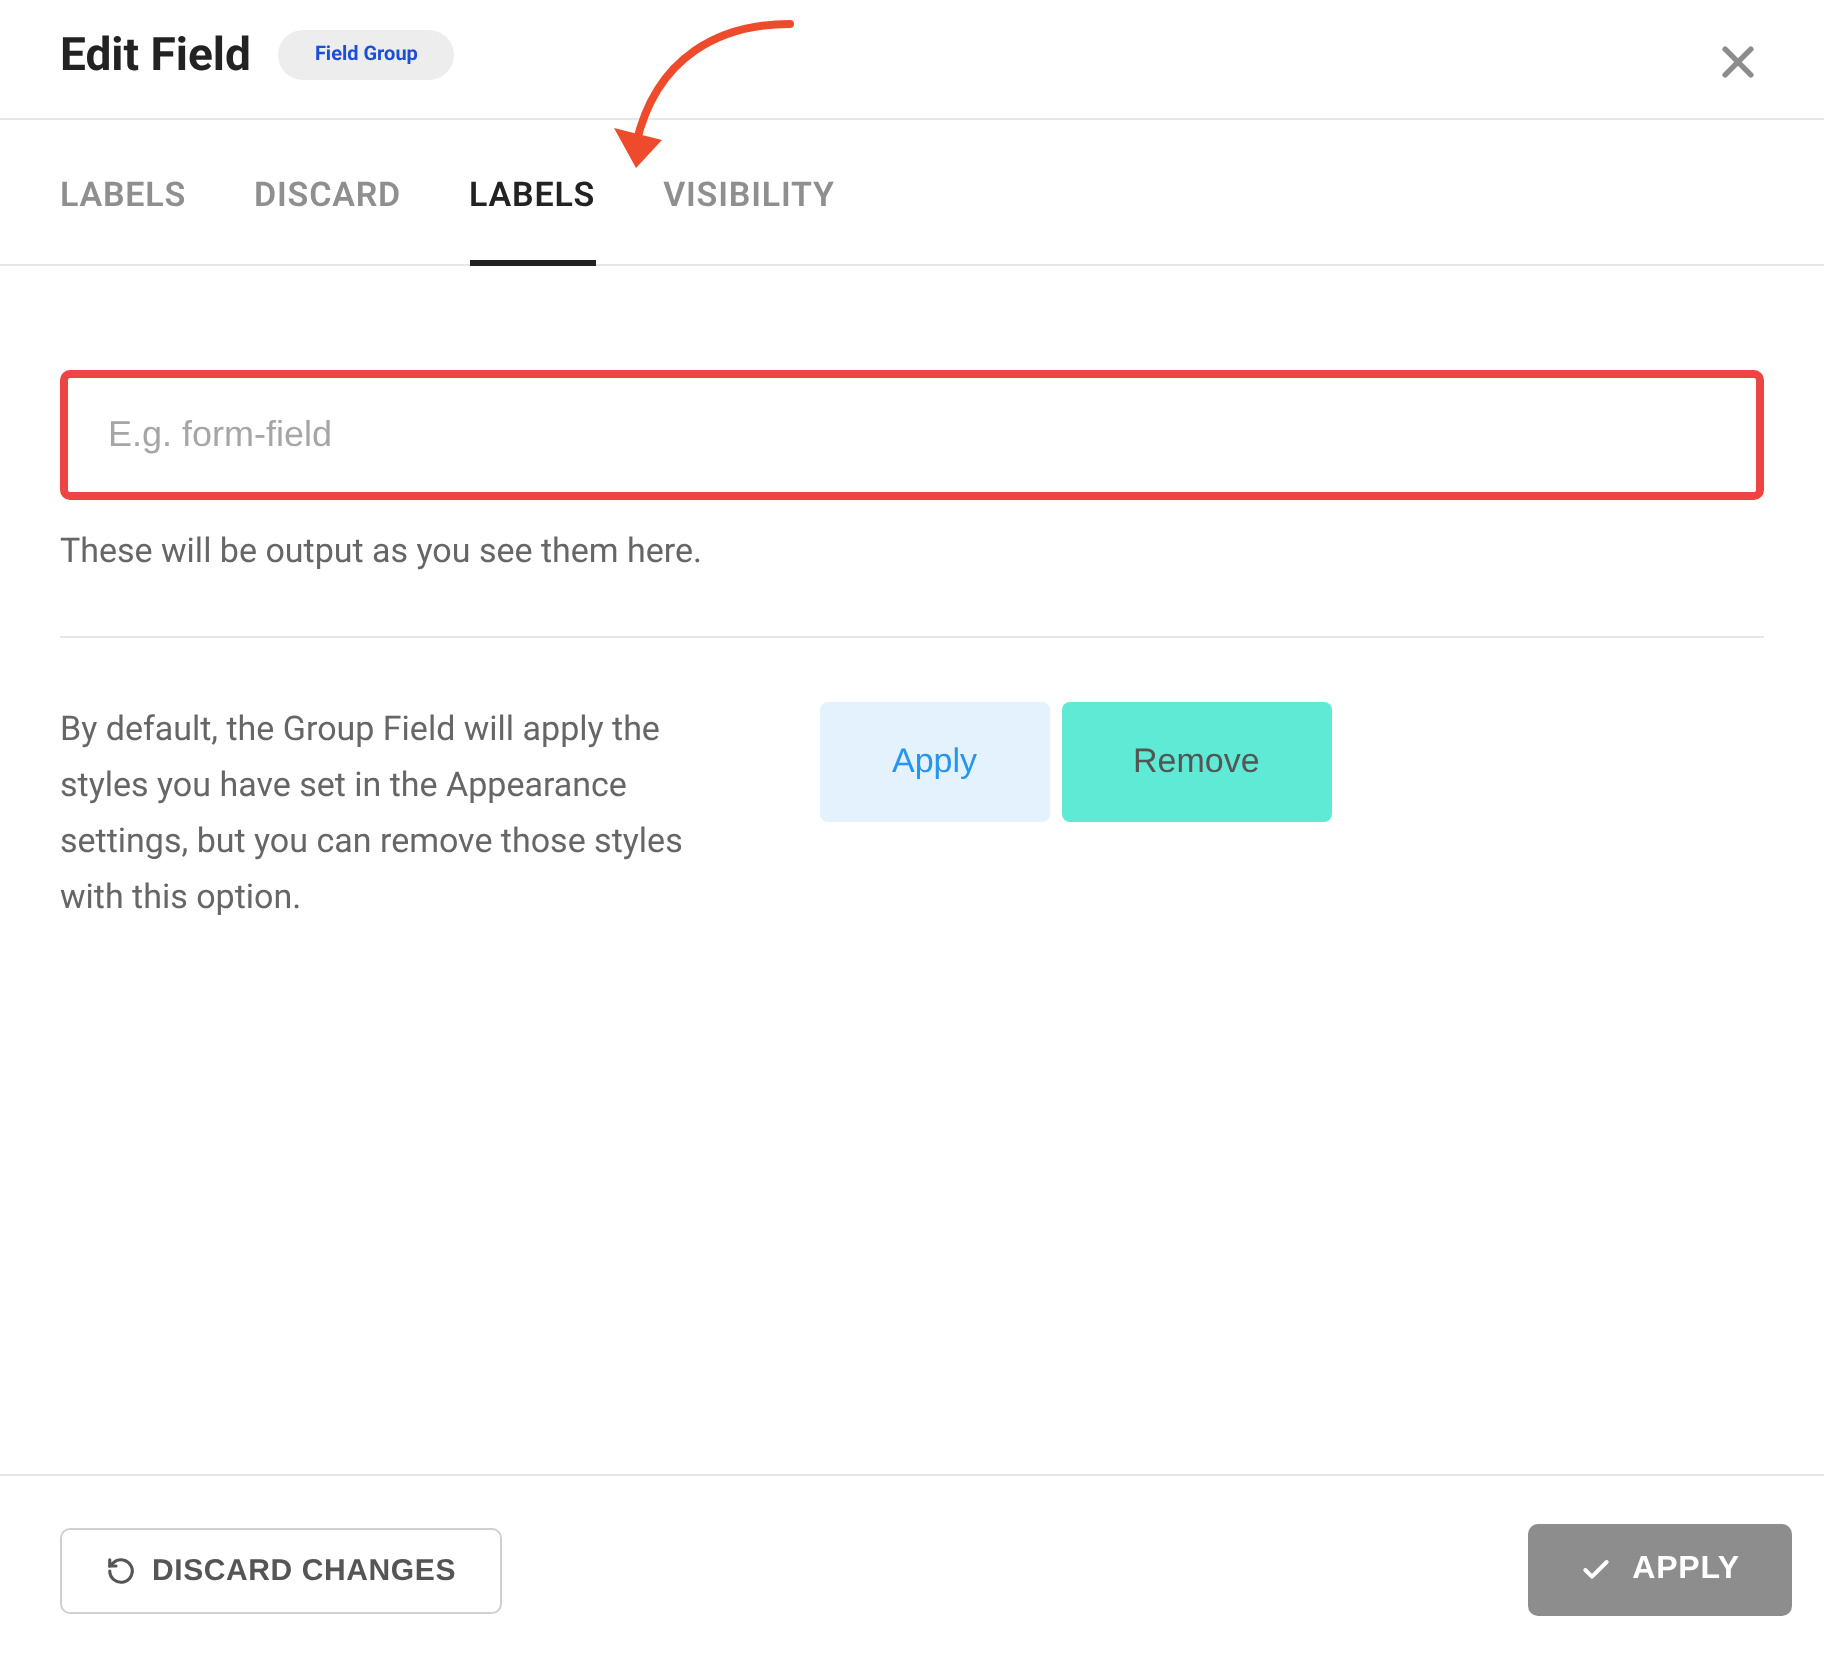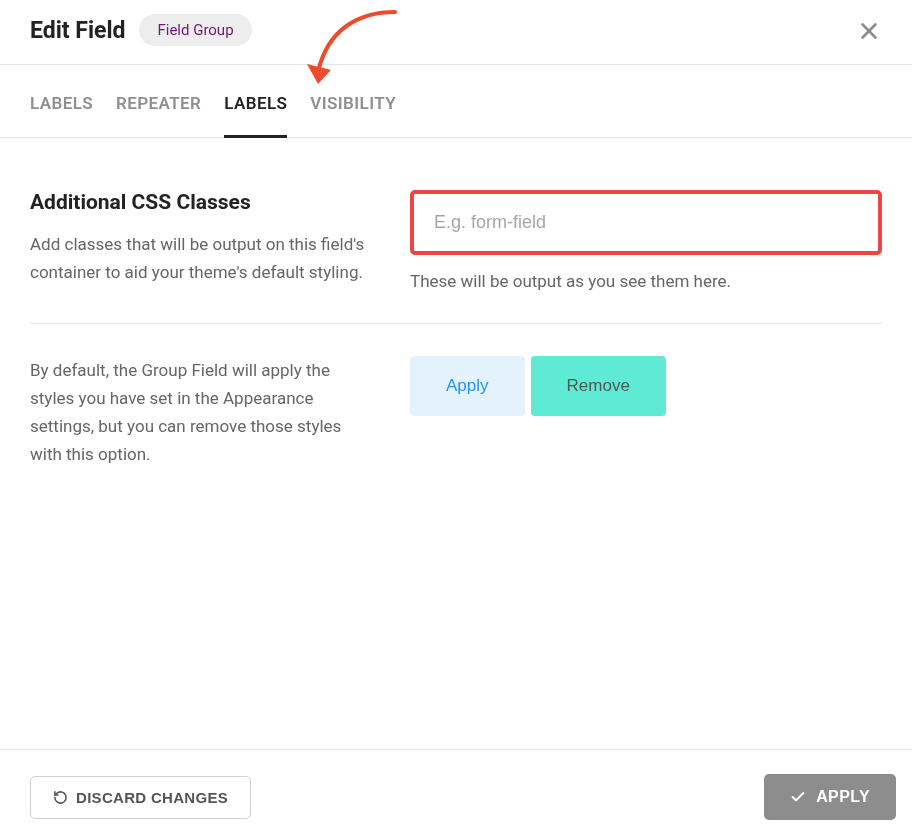--- a/index.html
+++ b/index.html
@@ -23,39 +23,39 @@
     position: relative;
   }
   .header-title {
     font-size: 23px;
     font-weight: 700;
     color: #222;
   }
   .badge {
     margin-left: 14px;
     background: #ededed;
-    color: #701a75;
-    font-size: 15px;
+    color: #1d4ed8;
+    font-size: 10px;
     padding: 7px 18px;
     border-radius: 18px;
-    font-weight: 400;
+    font-weight: 700;
   }
   .close-btn {
     position: absolute;
     right: 30px;
     top: 20px;
     width: 24px;
     height: 24px;
     cursor: pointer;
     color: #8d8d8d;
   }
   .close-btn svg { width: 22px; height: 22px; }
   .tabs {
     display: flex;
-    gap: 23px;
+    gap: 34px;
     padding: 0 30px;
     border-bottom: 1px solid #e6e6e6;
     text-align: right;
   }
   .tab {
     padding: 28px 0 24px 0;
     font-size: 17px;
     font-weight: 600;
     letter-spacing: 0.4px;
     color: #8f8f8f;
@@ -130,21 +130,21 @@
   .toggle-active {
     background: #e4f2fd;
     color: #2495f0;
   }
   .toggle-inactive {
     background: #5eead4;
     color: #555;
   }
   .footer {
     border-top: 1px solid #e6e6e6;
-    padding: 24px 16px 16px 30px;
+    padding: 24px 16px 28px 30px;
     display: flex;
     justify-content: space-between;
     align-items: center;
   }
   .discard-btn {
     border: 1px solid #d0d0d0;
     background: #fff;
     color: #555;
     font-size: 15px;
     font-weight: 600;
@@ -196,32 +196,28 @@
     </div>
   </div>
 
   <svg class="arrow-annotation" width="110" height="90" viewBox="0 0 110 90">
     <path d="M95 6 C 60 6, 28 22, 18 66" stroke="#ed4b2b" stroke-width="4" fill="none" stroke-linecap="round"></path>
     <path d="M18 78 L7 58 L31 64 Z" fill="#ed4b2b"></path>
   </svg>
 
   <div class="tabs">
     <div class="tab">LABELS</div>
-    <div class="tab">REPEATER</div>
+    <div class="tab">DISCARD</div>
     <div class="tab active">LABELS</div>
     <div class="tab">VISIBILITY</div>
   </div>
 
   <div class="content">
 
     <div class="section">
-      <div class="section-left">
-        <div class="section-title">Additional CSS Classes</div>
-        <div class="section-desc">Add classes that will be output on this field's container to aid your theme's default styling.</div>
-      </div>
       <div class="section-right">
         <input type="text" class="text-input" placeholder="E.g. form-field" value="" style="">
         <div class="hint">These will be output as you see them here.</div>
       </div>
     </div>
 
     <div class="section">
       <div class="section-left">
         <div class="section-desc">By default, the Group Field will apply the styles you have set in the Appearance settings, but you can remove those styles with this option.</div>
       </div>

